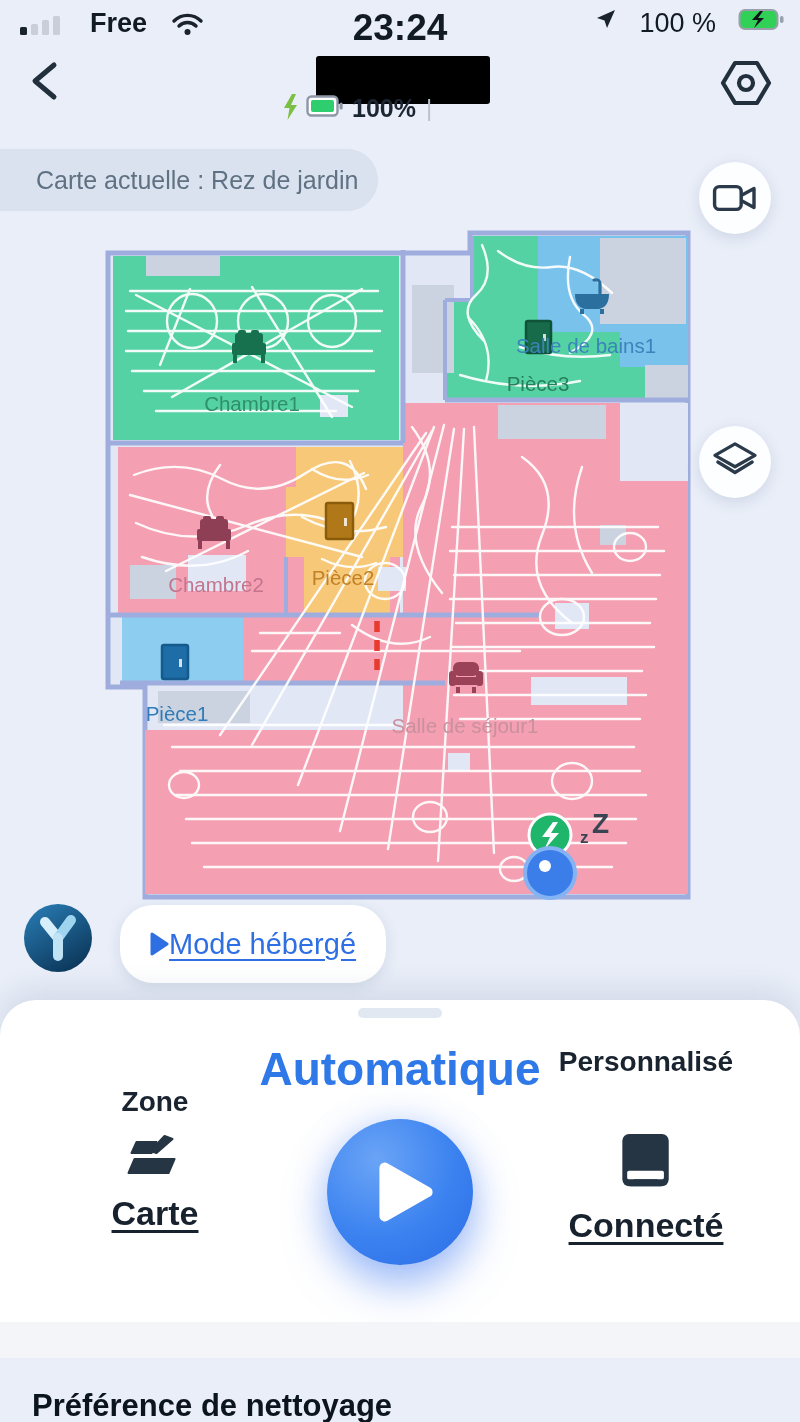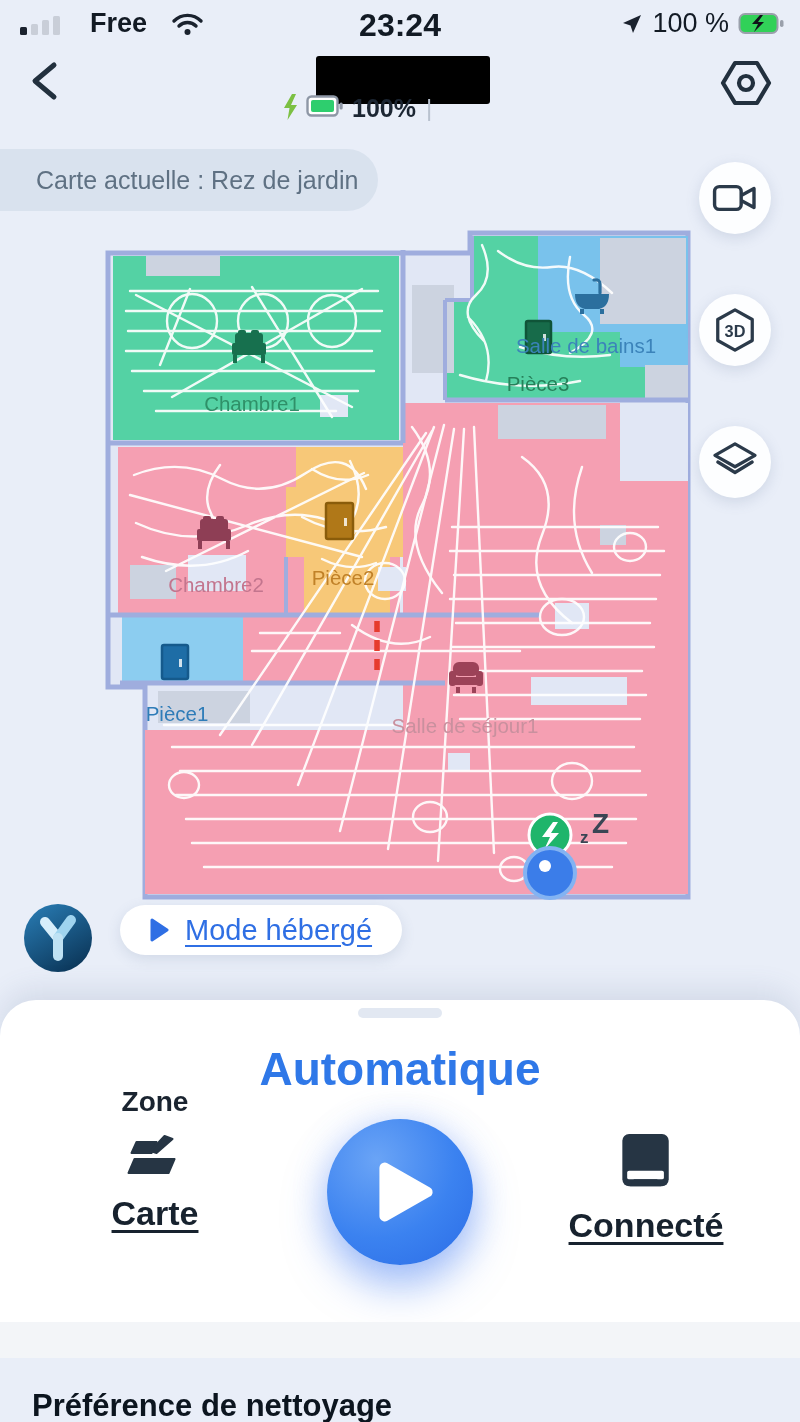--- a/index.html
+++ b/index.html
@@ -4,22 +4,22 @@
 <style>
   * { margin:0; padding:0; box-sizing:border-box; }
   html,body { width:800px; height:1422px; }
   body { font-family:"Liberation Sans","DejaVu Sans",sans-serif; background:#e9eef8; }
   .screen { position:relative; width:800px; height:1422px; overflow:hidden; background:#e9eef8; }
 
   
   .statusbar { position:absolute; top:0; left:0; right:0; height:44px; }
   .sb-left { position:absolute; left:20px; top:8px; display:flex; align-items:center; gap:24px; }
   .sb-carrier { font-size:27px; font-weight:600; color:#121a24; }
-  .sb-time { position:absolute; left:0; right:0; top:7px; text-align:center; font-size:32px; font-weight:700; color:#121a24; }
-  .sb-right { position:absolute; right:14px; top:8px; display:flex; align-items:center; gap:9px; }
+  .sb-time { position:absolute; left:0; right:0; top:7px; text-align:center; font-size:37px; font-weight:700; color:#121a24; }
+  .sb-right { position:absolute; right:14px; top:8px; display:flex; gap:22px; }
   .sb-batt-txt { font-size:27px; color:#121a24; }
 
   
   .back-btn { position:absolute; left:28px; top:58px; width:40px; height:46px; display:flex; align-items:center; }
   .redacted { position:absolute; left:316px; top:56px; width:174px; height:48px; background:#000; border-radius:3px; }
   .settings-btn { position:absolute; right:26px; top:54px; width:56px; height:58px; display:flex; align-items:center; justify-content:center; }
 
   .devstatus { position:absolute; left:283px; top:94px; height:32px; display:flex; align-items:flex-start; gap:8px; }
   .devstatus .pct { font-size:25px; font-weight:600; color:#1c2633; }
   .devstatus .divider { color:#b9c2cf; font-size:24px; margin:0 2px; }
@@ -27,21 +27,21 @@
 
   .map-banner { position:absolute; left:0; top:149px; width:378px; height:62px; background:#d9e2ee; border-radius:0 32px 32px 0; display:flex; align-items:center; padding-left:36px; }
   .map-banner span { font-size:25px; color:#5f7183; text-underline-offset:5px; }
 
   .map-svg { position:absolute; left:100px; top:225px; }
 
   .float-btn { position:absolute; width:72px; height:72px; border-radius:50%; background:#fdfeff; box-shadow:0 4px 14px rgba(90,110,150,.18); display:flex; align-items:center; justify-content:center; right:29px; }
   .fb-camera { top:162px; } .fb-3d { top:294px; } .fb-layers { top:426px; }
 
   .avatar { position:absolute; left:24px; top:904px; width:68px; height:68px; }
-  .hosted-pill { position:absolute; left:120px; top:905px; height:50px; background:#fff; border-radius:33px; box-shadow:0 4px 14px rgba(90,110,150,.16); display:flex; align-items:center; padding:0 30px; gap:16px; }
+  .hosted-pill { position:absolute; left:120px; top:905px; height:78px; background:#fff; border-radius:33px; box-shadow:0 4px 14px rgba(90,110,150,.16); display:flex; align-items:center; padding:0 30px; }
   .hosted-pill .lbl { font-size:29px; color:#2f6fe4; text-decoration:underline; text-underline-offset:5px; font-weight:500; }
 
   .sheet { position:absolute; left:0; top:1000px; width:800px; height:322px; background:#fff; border-radius:36px 36px 0 0; box-shadow:0 -10px 28px rgba(80,100,140,.14); }
   .handle { position:absolute; left:358px; top:8px; width:84px; height:10px; border-radius:5px; background:#e2e8f2; }
   .tab { position:absolute; top:46px; transform:translateX(-50%); font-weight:600; color:#1a2430; font-size:28px; white-space:nowrap; }
   .tab.active { color:#2f78e8; font-size:46px; top:42px; }
   .t-zone { left:155px;margin-top:40px; } .t-auto { left:400px; } .t-perso { left:646px; }
 
   .action { position:absolute; transform:translateX(-50%); display:flex; flex-direction:column; align-items:center; }
   .a-carte { left:155px; top:134px; } .a-dock { left:646px; top:132px; }
@@ -268,26 +268,20 @@
       <circle cx="445" cy="641" r="6" fill="#ffffff"></circle>
     </g>
   </svg>
 
   <div class="float-btn fb-camera">
     <svg width="46" height="38" viewBox="0 0 48 40">
       <rect x="2.5" y="8" width="28" height="24" rx="5" stroke="#2b3a4a" stroke-width="3.6" fill="none"></rect>
       <path d="M31,17 L44,10 V30 L31,23" stroke="#2b3a4a" stroke-width="3.6" fill="none" stroke-linejoin="round"></path>
     </svg>
   </div>
-  <div class="float-btn fb-3d">
-    <svg width="46" height="46" viewBox="0 0 48 48">
-      <path d="M24,3 L42,13 V35 L24,45 L6,35 V13 Z" stroke="#2b3a4a" stroke-width="3.4" fill="none" stroke-linejoin="round"></path>
-      <text x="24" y="31" text-anchor="middle" font-size="17" font-weight="700" fill="#2b3a4a">3D</text>
-    </svg>
-  </div>
   <div class="float-btn fb-layers">
     <svg width="46" height="42" viewBox="0 0 48 44">
       <path d="M24,3 L45,15 24,27 3,15 Z" stroke="#2b3a4a" stroke-width="3.4" fill="none" stroke-linejoin="round"></path>
       <path d="M6,22 L24,33 L42,22" stroke="#2b3a4a" stroke-width="3.4" fill="none" stroke-linecap="round" stroke-linejoin="round"></path>
     </svg>
   </div>
 
   <div class="avatar">
     <svg width="68" height="68" viewBox="0 0 68 68">
       <defs>
@@ -308,20 +302,21 @@
     <svg width="19" height="24" viewBox="0 0 19 24">
       <path d="M2,2 L17,12 L2,22 Z" fill="#2f6fe4" stroke="#2f6fe4" stroke-width="3" stroke-linejoin="round"></path>
     </svg>
     <span class="lbl">Mode hébergé</span>
   </div>
 
   <div class="sheet">
     <div class="handle"></div>
     <div class="tab t-zone">Zone</div>
     <div class="tab t-auto active">Automatique</div>
+    <div class="tab t-perso">Personnalisé</div>
 
     <div class="action a-carte">
       <svg width="64" height="44" viewBox="0 0 64 44">
         <g fill="#263544" stroke="#263544" stroke-width="2" stroke-linejoin="round">
           <path d="M14,8 L34,8 L29,19 L9,19 Z"></path>
           <path d="M42,2 L50,5 L34,19 L28,17 Z"></path>
           <path d="M12,25 L52,25 L46,39 L6,39 Z"></path>
         </g>
       </svg>
       <span class="a-label">Carte</span>

